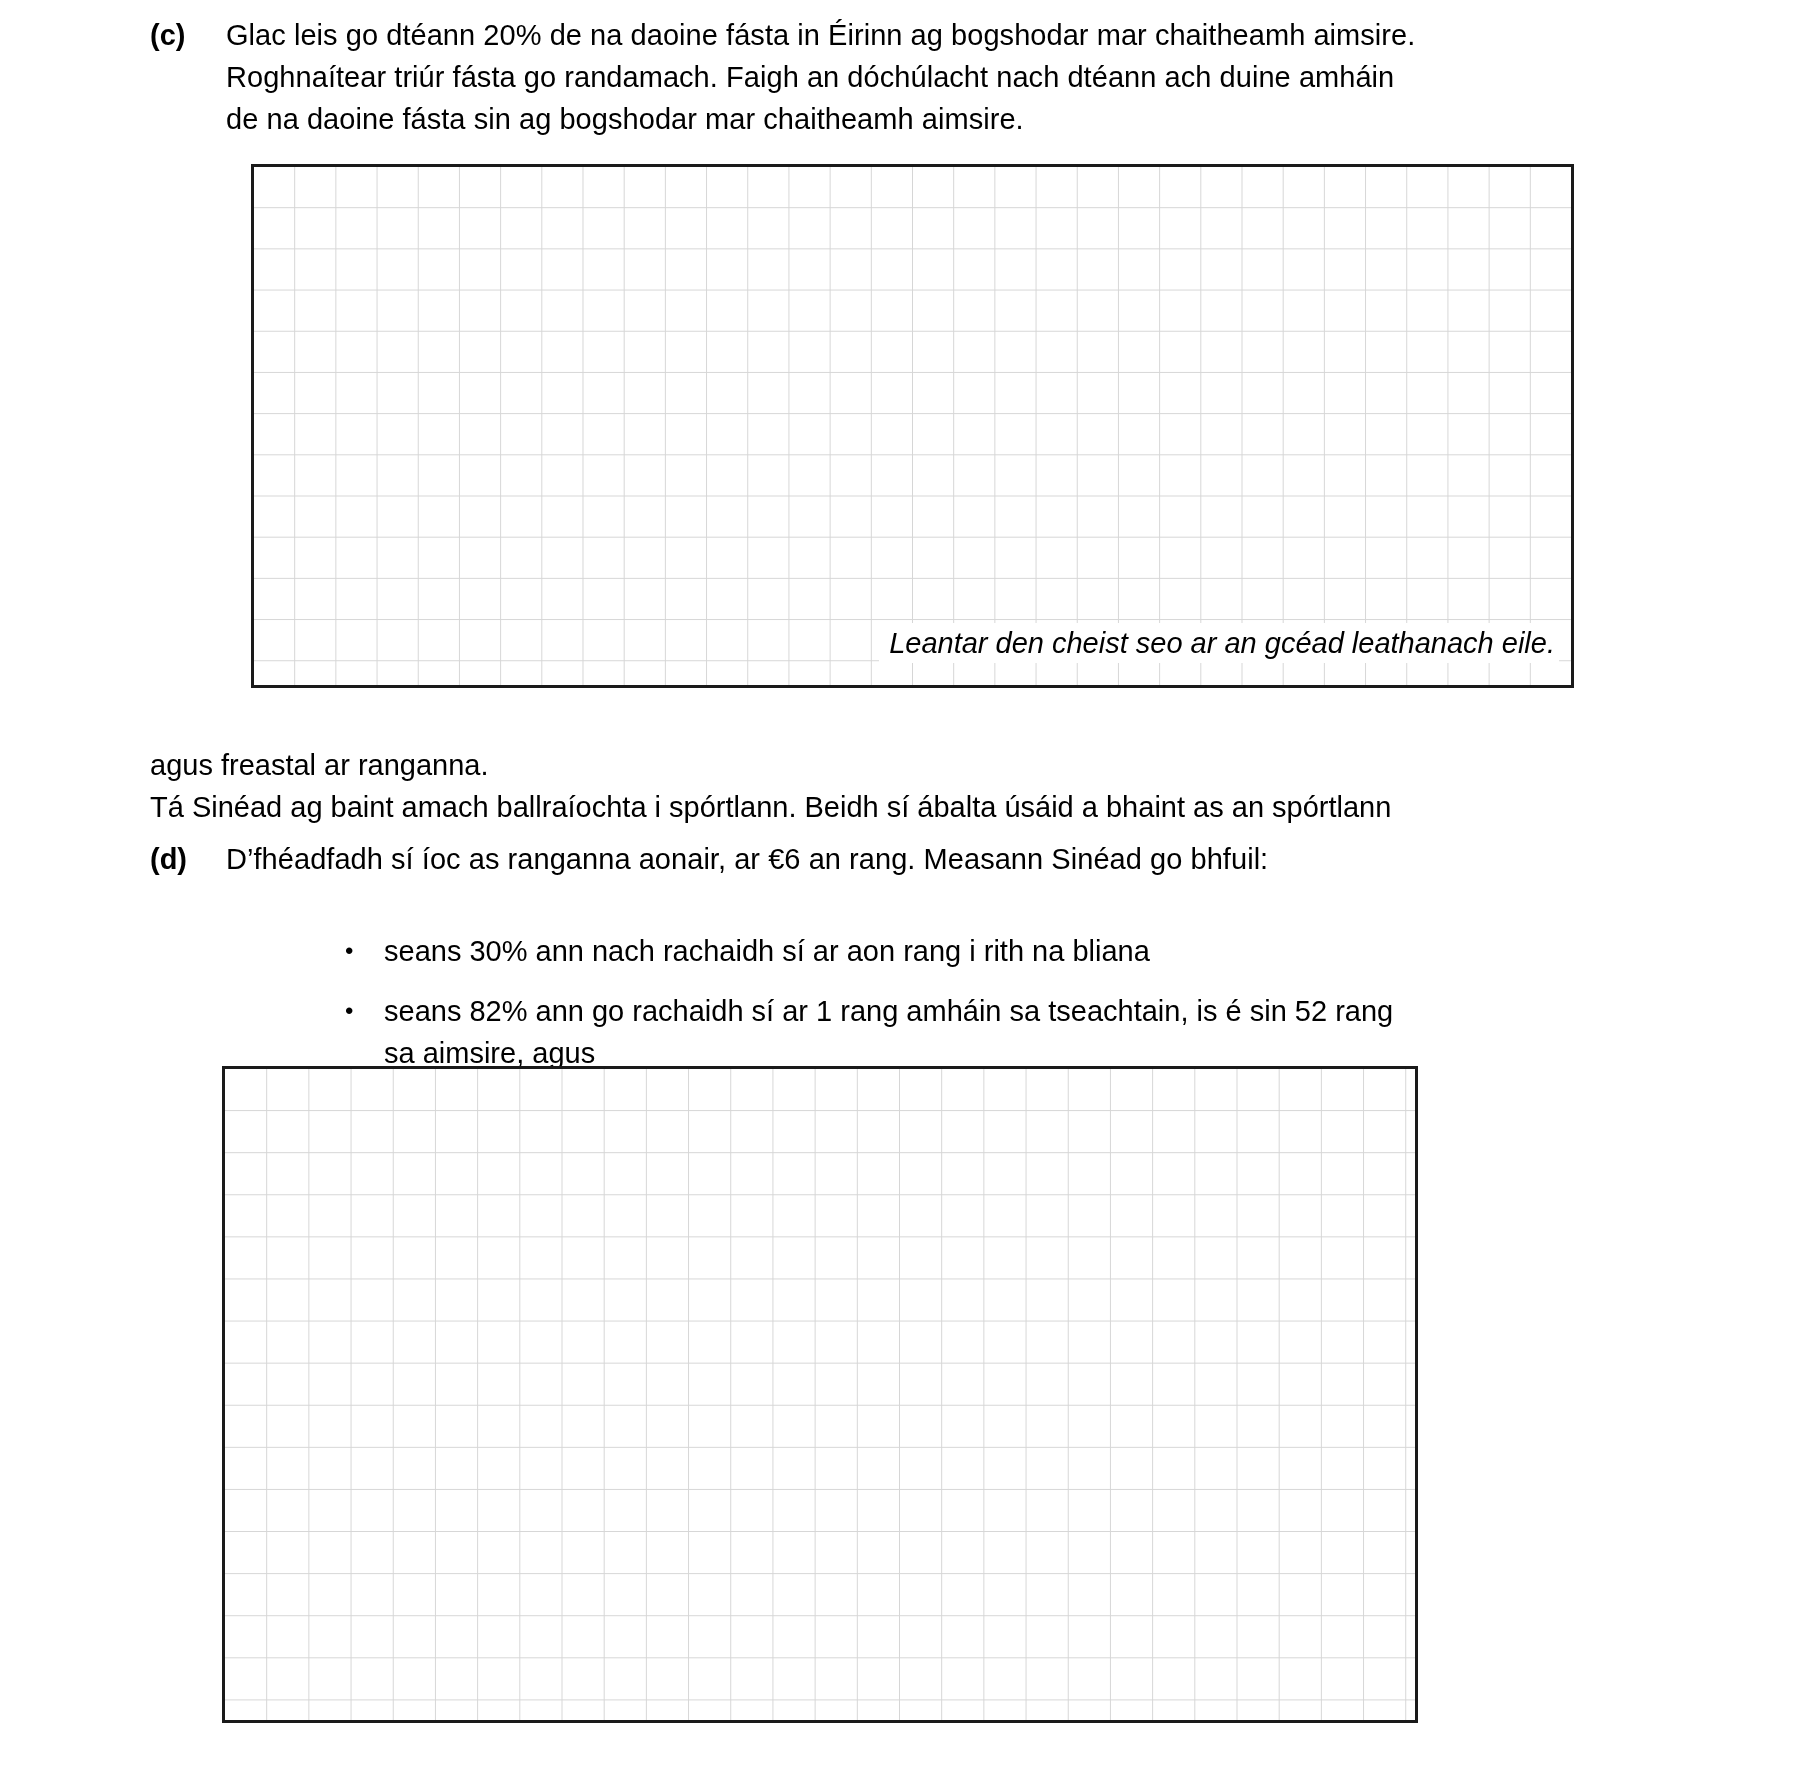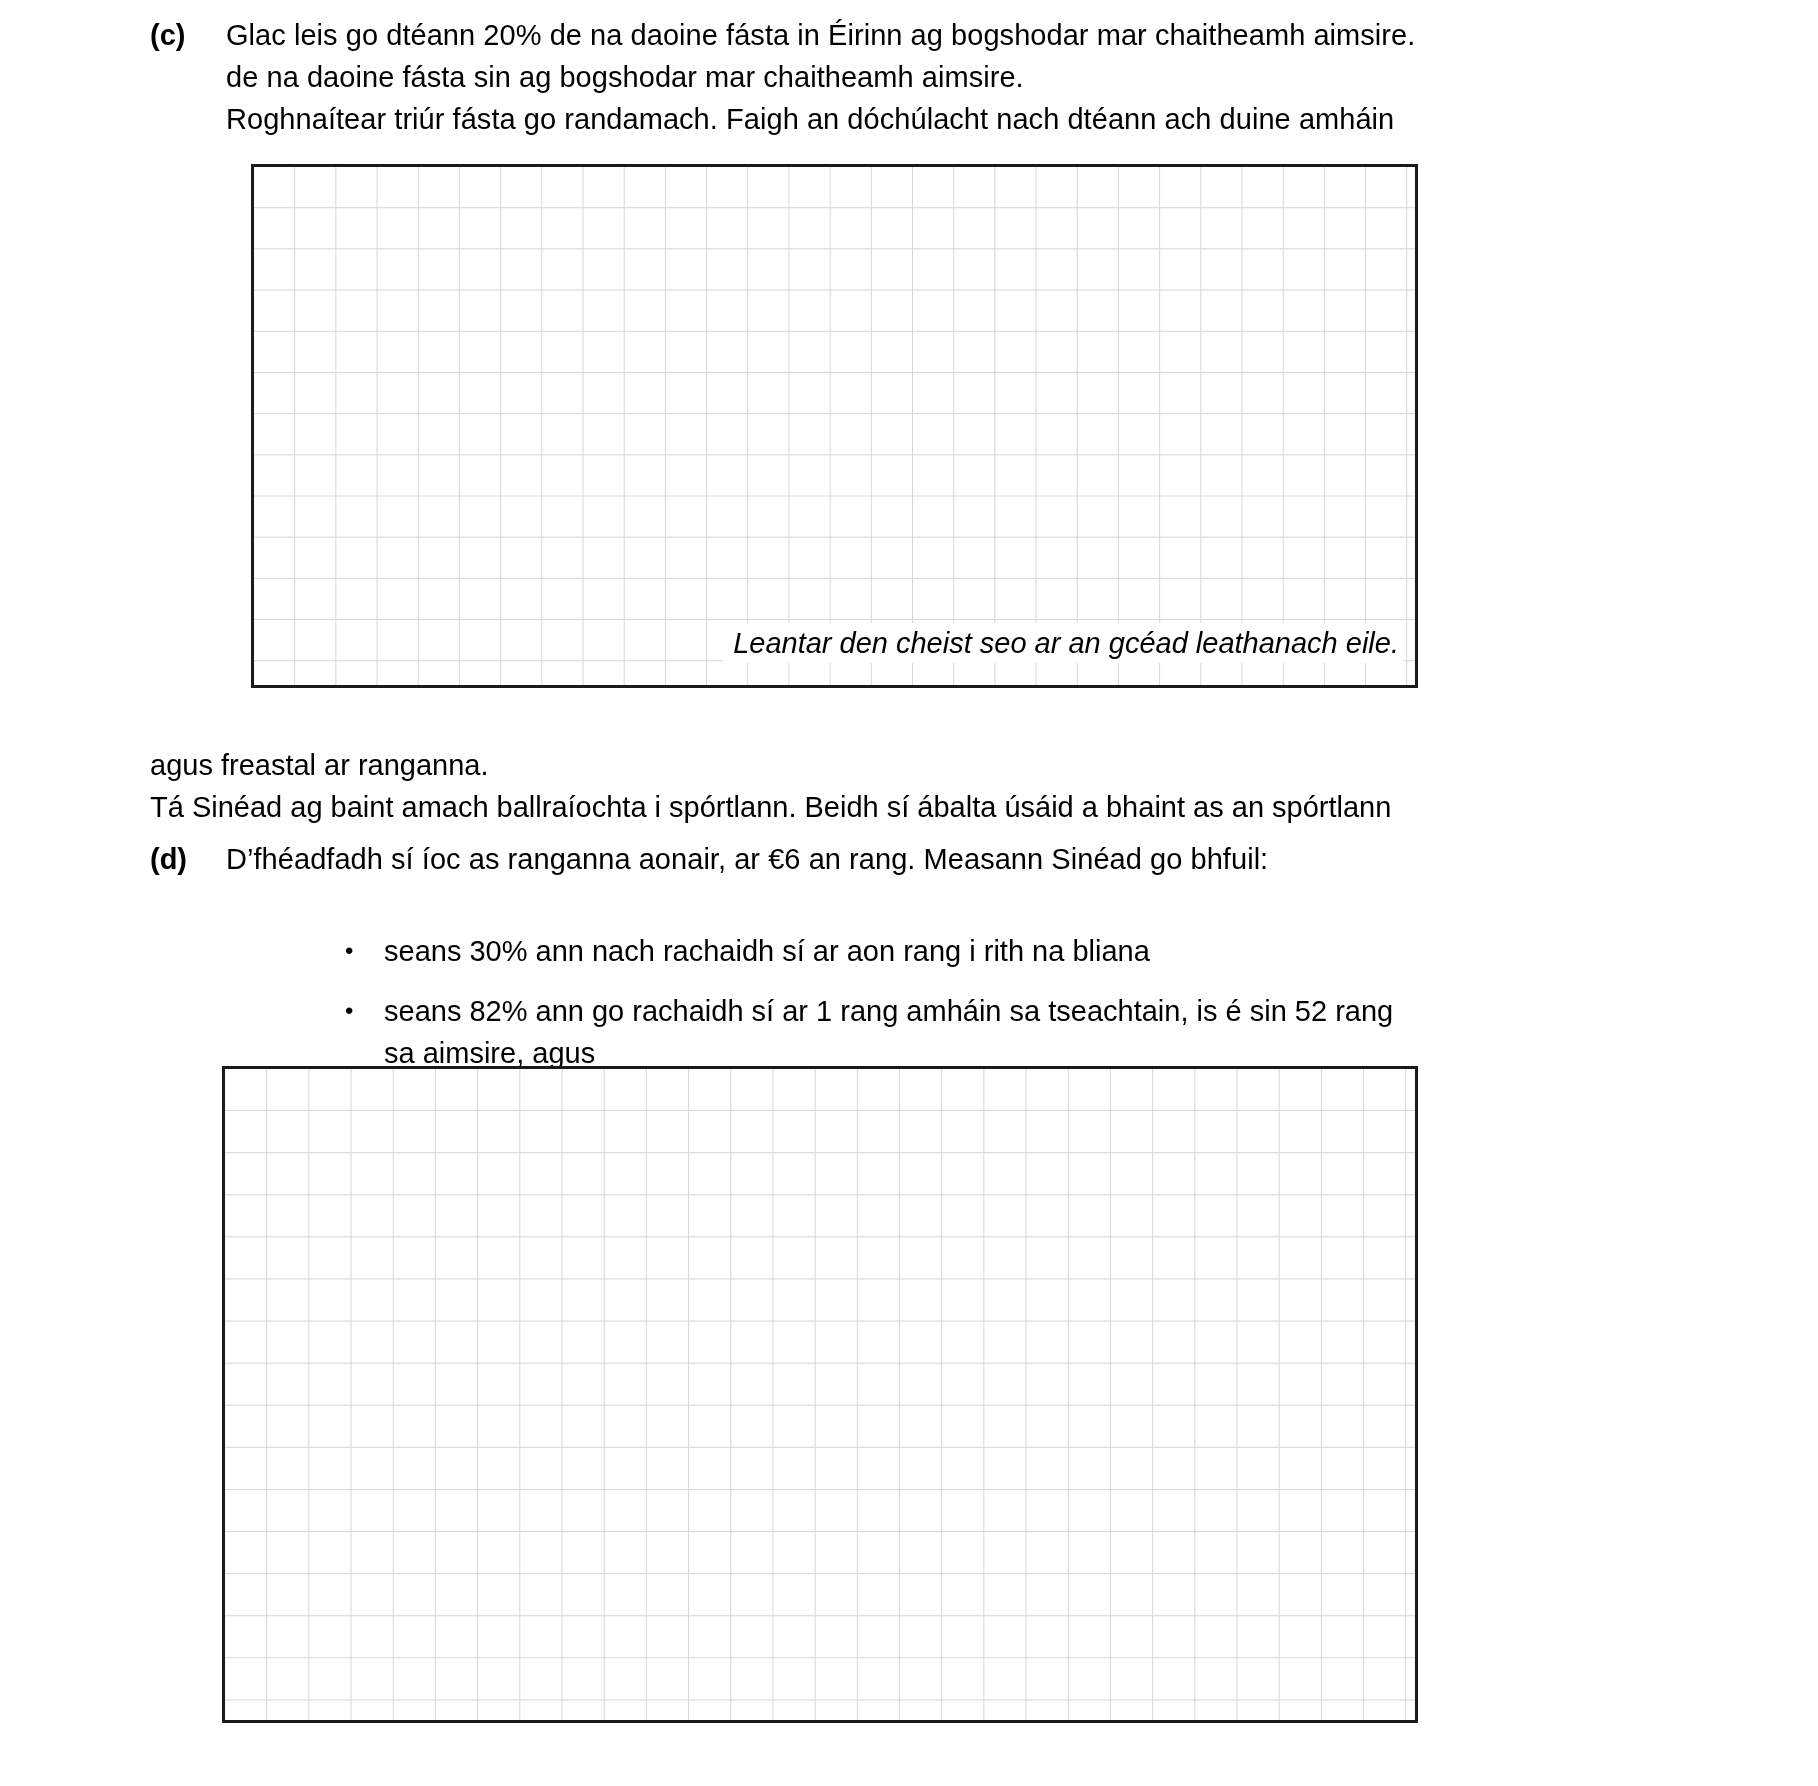--- a/index.html
+++ b/index.html
@@ -78,21 +78,21 @@
     box-sizing: border-box;
   }
   .gridbox .grid-inner {
     position: absolute;
     left: 0; top: 0; right: 0; bottom: 0;
     background-repeat: repeat;
   }
   #gridbox-c {
     left: 251px;
     top: 164px;
-    width: 1167px;
+    width: 1323px;
     height: 524px;
   }
   #gridbox-c .grid-inner {
     background-image:
       linear-gradient(to right, #d6d6d6 1px, transparent 1px),
       linear-gradient(to bottom, #d6d6d6 1px, transparent 1px);
     background-size: 41.2px 41.2px;
     background-position: -1px -1px;
   }
   #gridbox-d {
@@ -123,22 +123,22 @@
 </style>
 </head>
 <body>
 
 <div class="page">
 
   <div class="qpart" id="part-c-text" style="left:150px; top:14px; width:1290px;">
     <div class="part-label">(c)</div>
     <div class="part-body">
       <div>Glac leis go dtéann 20% de na daoine fásta in Éirinn ag bogshodar mar chaitheamh aimsire.</div>
+      <div>Roghnaítear triúr fásta go randamach.  Faigh an dóchúlacht nach dtéann ach duine amháin</div>
       <div>de na daoine fásta sin ag bogshodar mar chaitheamh aimsire.</div>
-      <div>Roghnaítear triúr fásta go randamach.  Faigh an dóchúlacht nach dtéann ach duine amháin</div>
     </div>
   </div>
 
   <div class="gridbox" id="gridbox-c">
     <div class="grid-inner"></div>
     <div class="continuation-note">Leantar den cheist seo ar an gcéad leathanach eile.</div>
   </div>
 
   <div class="plain-para" id="intro-para" style="left:150px; top:744px; width:1290px;">
     <div>agus freastal ar ranganna.</div>

